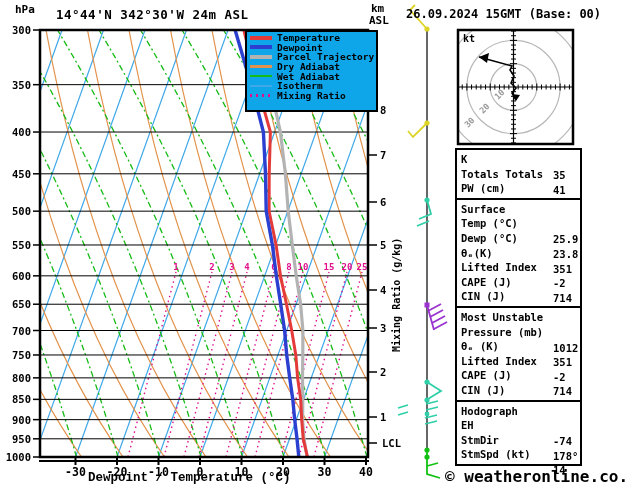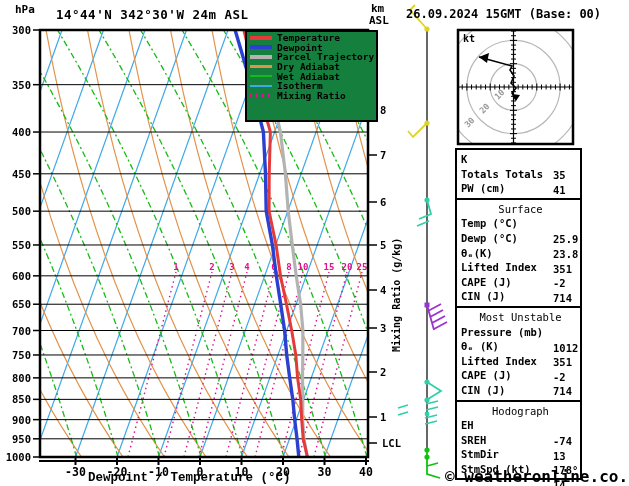--- a/index.html
+++ b/index.html
@@ -5,31 +5,31 @@
   html,body{margin:0;padding:0;background:#fff;}
   body{width:629px;height:486px;position:relative;overflow:hidden;
        font-family:"DejaVu Sans Mono","Liberation Mono",monospace;color:#000;}
   .abs{position:absolute;}
   .lbl{font-weight:bold;white-space:pre;}
   #title{left:56px;top:7px;font-size:12.5px;letter-spacing:.5px;}
   #date{left:406px;top:7px;font-size:12px;text-align:right;}
   #hpa{left:15px;top:3px;font-size:11px;}
   #kmhdr{left:371px;top:2px;font-size:11px;}
   #aslhdr{left:369px;top:14px;font-size:11px;}
-  #legend{left:245px;top:30px;width:126px;background:#15803d;border:2px solid #000;padding:1px 0 20px 3px;}
+  #legend{left:245px;top:30px;width:126px;background:#0ea5e9;border:2px solid #000;padding:1px 0 10px 3px;}
   .lrow{display:flex;align-items:center;height:9.6px;}
   .lrow .sw{width:22px;height:3px;margin-right:5px;flex:none;}
   .lrow .lt{font-size:9.5px;font-weight:bold;white-space:pre;}
   #mixlab{left:391px;top:352px;width:150px;transform:rotate(-90deg);transform-origin:0 0;
           font-size:10px;font-weight:bold;}
   #xaxislab{left:88px;top:471px;font-size:12.5px;font-family:Liberation Mono, monospace;}
   #footer{left:445px;top:467px;font-size:16px;}
   #tables{left:455px;top:150px;width:127px;}
   .tsec{border:2px solid #000;background:#fff;padding:2px 0 2px 4px;margin-top:-2px;position:relative;}
-  .thead{font-size:10.5px;font-weight:normal;text-align:center;height:14.6px;line-height:14.6px;}
+  .thead{font-size:10.5px;font-weight:bold;height:14.6px;line-height:14.6px;}
   .trow{font-size:10.5px;font-weight:bold;height:14.6px;line-height:14.6px;position:relative;white-space:pre;}
   .trow .tv{position:absolute;left:92px;top:16px;}
 </style>
 </head>
 <body>
 
 <svg id="chart" class="abs" style="left:0;top:0" width="629" height="486" xmlns="http://www.w3.org/2000/svg">
     <clipPath id="clip">
       <rect x="40" y="30" width="328" height="427"></rect>
     </clipPath>
@@ -382,19 +382,18 @@
       <div class="thead">Most Unstable</div>
       <div class="trow"><span>Pressure (mb)</span><span class="tv">1012</span></div>
       <div class="trow"><span>θₑ (K)</span><span class="tv">351</span></div>
       <div class="trow"><span>Lifted Index</span><span class="tv">-2</span></div>
       <div class="trow"><span>CAPE (J)</span><span class="tv">714</span></div>
       <div class="trow"><span>CIN (J)</span><span class="tv">0</span></div>
     </div>
     <div class="tsec">
       <div class="thead">Hodograph</div>
       <div class="trow"><span>EH</span><span class="tv">-74</span></div>
-      <div class="trow"><span>SREH</span><span class="tv">13</span></div>
       <div class="trow"><span>StmDir</span><span class="tv">178°</span></div>
       <div class="trow"><span>StmSpd (kt)</span><span class="tv">14</span></div>
     </div>
   </div>
 
 <div id="footer" class="abs lbl">© weatheronline.co.uk</div>
 
 </body></html>

